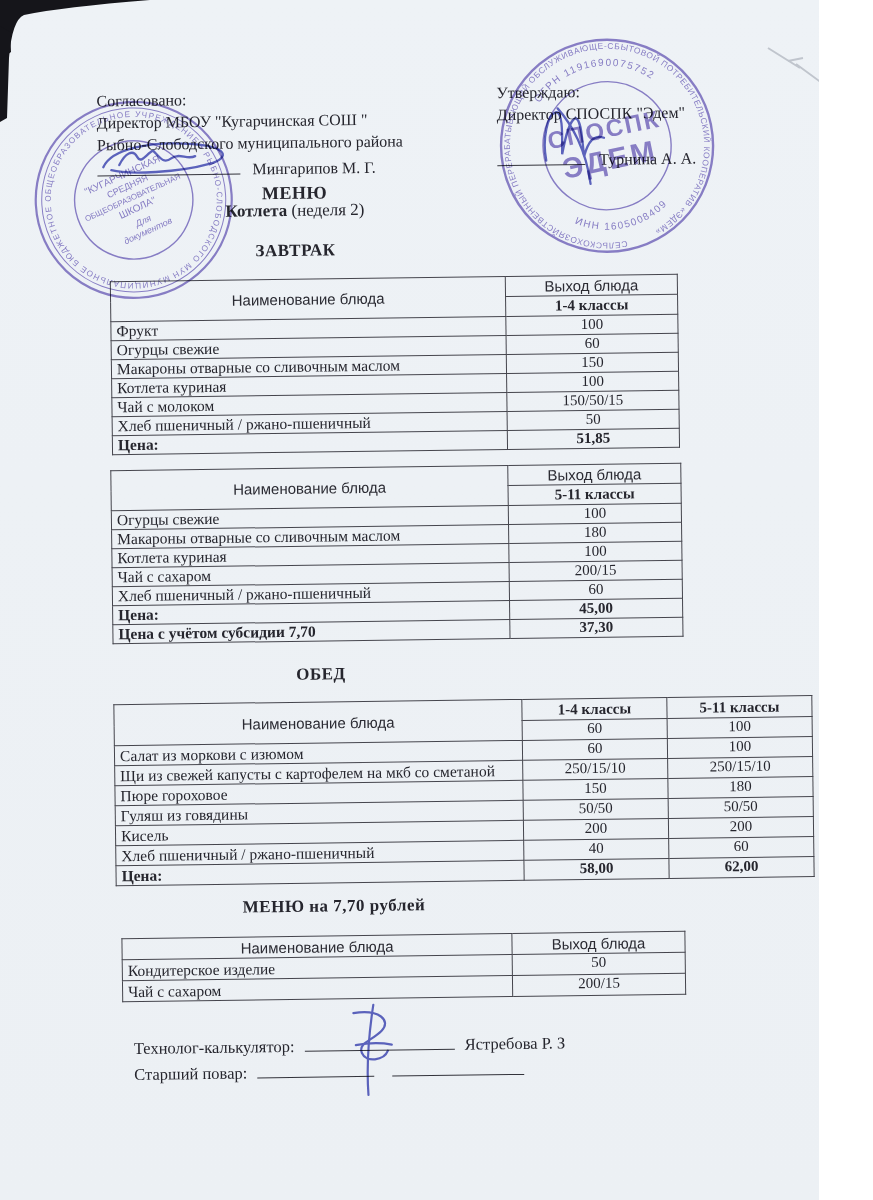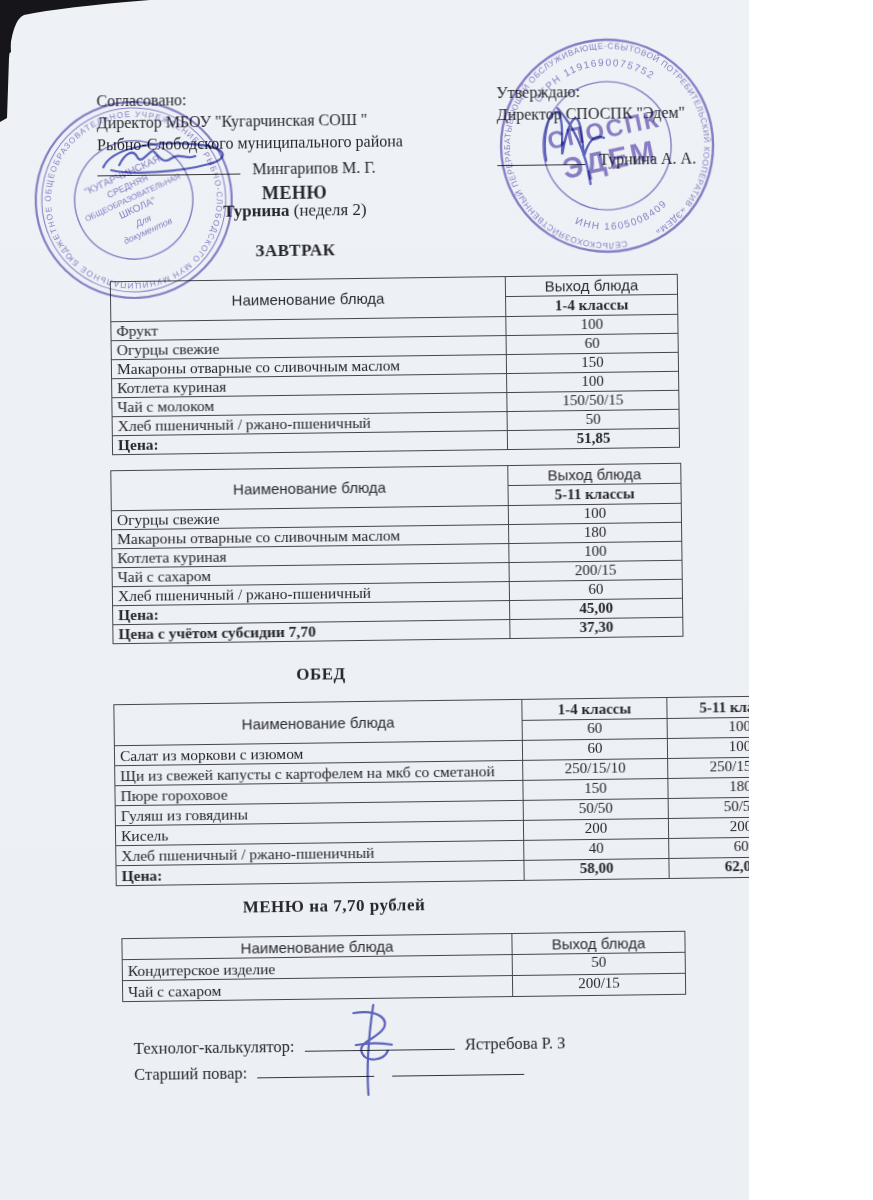--- a/index.html
+++ b/index.html
@@ -1,19 +1,19 @@
 <!DOCTYPE html>
 <html><head>
 <meta charset="utf-8">
 <style>
   * { margin:0; padding:0; box-sizing:border-box; }
   html,body { width:873px; height:1200px; }
   body { font-family:"Liberation Serif", serif; }
   .page {
-    position:relative; width:749px; height:1200px; overflow:hidden;
+    position:relative; width:819px; height:1200px; overflow:hidden;
     background:linear-gradient(180deg,#eef2f6 0%,#edf1f5 40%,#ecf0f4 100%);
     color:#26262e;
   }
   .content { position:absolute; inset:0; transform:rotate(-0.75deg); transform-origin:436px 600px; }
 
   .abs { position:absolute; }
   .b { font-weight:bold; }
 
   
   .appr { font-size:16px; line-height:22px; }
@@ -62,21 +62,21 @@
     <div class="abs appr" style="left:503px; top:83px; width:340px;">
       <div>Утверждаю:</div>
       <div>Директор СПОСПК  "Эдем"</div>
       <div style="margin-top:24px;">
         <span class="sigline" style="width:88px;"></span>
         <span style="margin-left:10px;">Турнина А. А.</span>
       </div>
     </div>
 
     <div class="abs h-title" style="left:100px; top:181px; width:400px; text-align:center;">МЕНЮ</div>
-    <div class="abs h-sub" style="left:100px; top:199px; width:400px; text-align:center;"><span class="b">Турнина</span><span> (неделя 2)</span></div>
+    <div class="abs h-sub" style="left:100px; top:199px; width:400px; text-align:center;"><span class="b">Котлета</span><span> (неделя 2)</span></div>
 
     <div class="abs h-section" style="left:100px; top:239px; width:400px; text-align:center;">ЗАВТРАК</div>
 
     <table style="left:114px; top:277px; width:567px;">
       <colgroup>
           <col style="width:395px;">
           <col style="width:172px;">
         </colgroup>
       <tbody>
           <tr class="r20">

